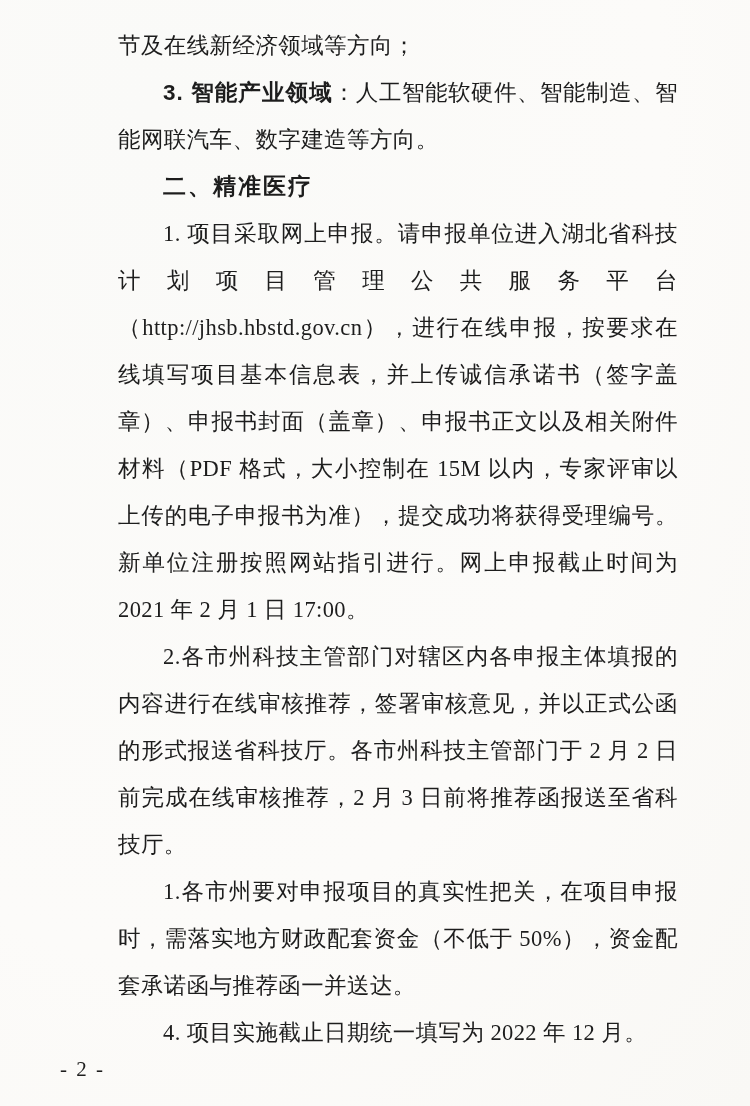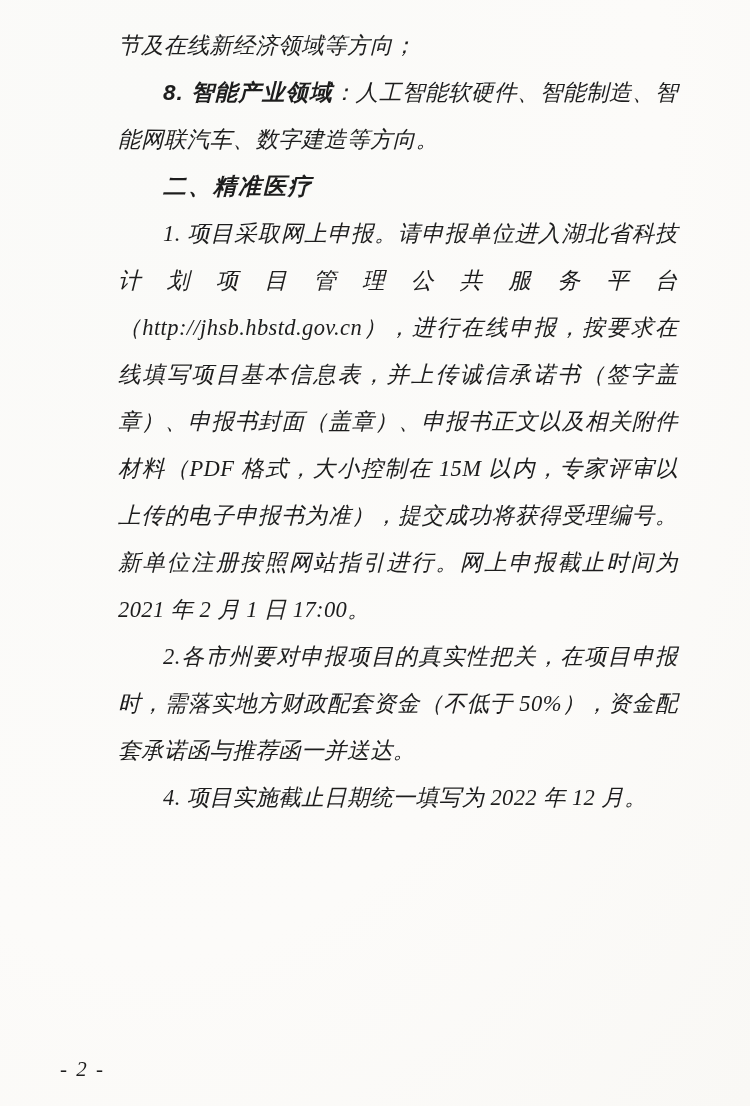--- a/index.html
+++ b/index.html
@@ -12,21 +12,20 @@
     height: 1106px;
     position: relative;
     font-family: "Liberation Serif", "DejaVu Serif", serif;
     color: #1b1b1b;
     overflow: hidden;
   }
   .page {
     position: absolute;
     inset: 0;
     background: #fde047;
-    font-style: italic;
   }
   
   .paper-tint {
     position: absolute;
     inset: 0;
     background:
       radial-gradient(ellipse at 20% 10%, rgba(250,250,248,1) 0%, rgba(252,251,249,1) 60%, rgba(249,248,245,1) 100%);
     pointer-events: none;
   }
   .content {
@@ -74,30 +73,31 @@
 
 <div class="page">
   <div class="paper-tint"></div>
 
   <div class="content">
 
     <p class="line-block para">节及在线新经济领域等方向；</p>
 
 
     <p class="line-block para indent2">
-      <span class="bold-head">8. 智能产业领域</span><span>：人工智能软硬件、智能制造、智能网联汽车、数字建造等方向。</span>
+      <span class="bold-head">3. 智能产业领域</span><span>：人工智能软硬件、智能制造、智能网联汽车、数字建造等方向。</span>
     </p>
 
     <p class="line-block para indent2">
       <span class="section-title">二、精准医疗</span>
     </p>
 
     <p class="line-block para indent2">1. 项目采取网上申报。请申报单位进入湖北省科技计划项目管理公共服务平台（http://jhsb.hbstd.gov.cn），进行在线申报，按要求在线填写项目基本信息表，并上传诚信承诺书（签字盖章）、申报书封面（盖章）、申报书正文以及相关附件材料（PDF 格式，大小控制在 15M 以内，专家评审以上传的电子申报书为准），提交成功将获得受理编号。新单位注册按照网站指引进行。网上申报截止时间为 2021 年 2 月 1 日 17:00。</p>
 
+    <p class="line-block para indent2">2.各市州科技主管部门对辖区内各申报主体填报的内容进行在线审核推荐，签署审核意见，并以正式公函的形式报送省科技厅。各市州科技主管部门于 2 月 2 日前完成在线审核推荐，2 月 3 日前将推荐函报送至省科技厅。</p>
 
-    <p class="line-block para indent2">2.各市州要对申报项目的真实性把关，在项目申报时，需落实地方财政配套资金（不低于 50%），资金配套承诺函与推荐函一并送达。</p>
+    <p class="line-block para indent2">1.各市州要对申报项目的真实性把关，在项目申报时，需落实地方财政配套资金（不低于 50%），资金配套承诺函与推荐函一并送达。</p>
 
     <p class="line-block para indent2">4. 项目实施截止日期统一填写为 2022 年 12 月。</p>
 
   </div>
 
   <div class="footer">- 2 -</div>
 </div>
 
 </body></html>

